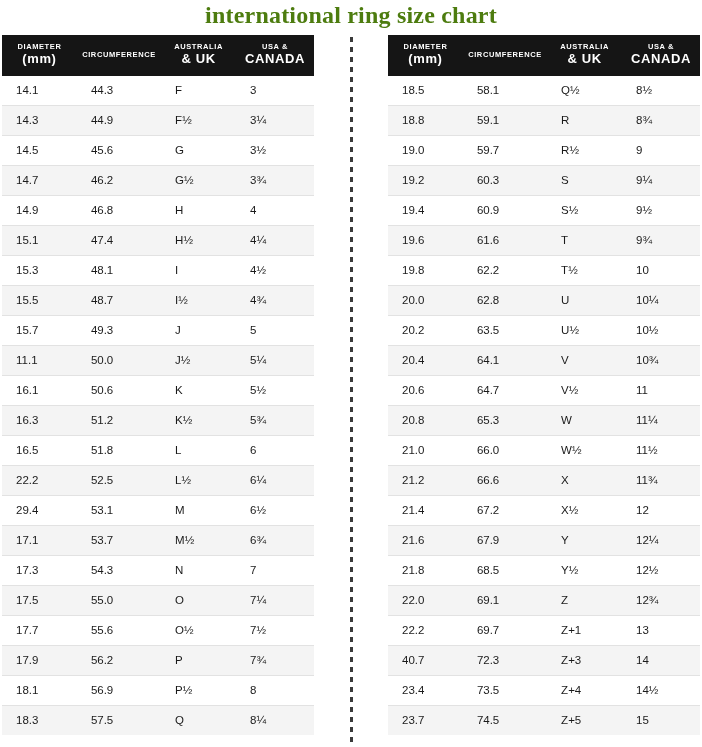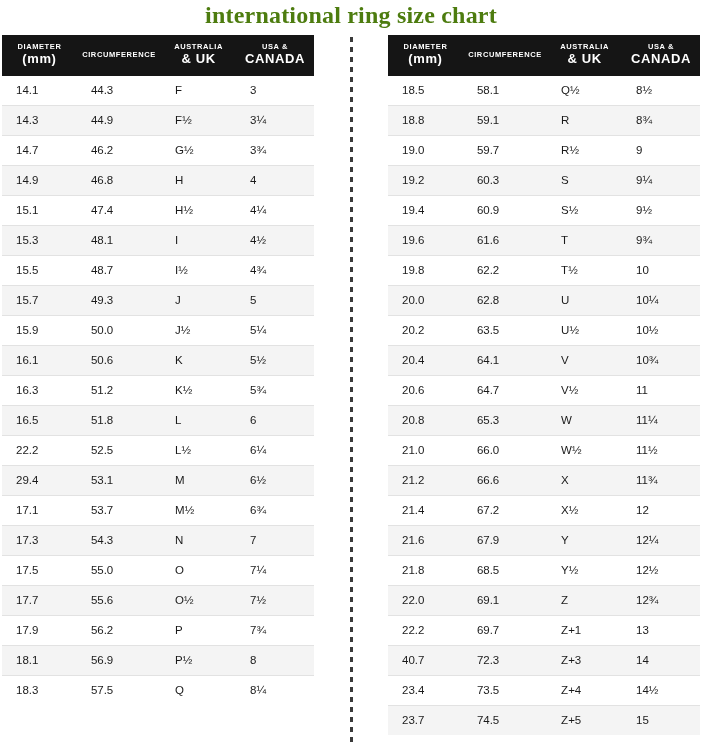--- a/index.html
+++ b/index.html
@@ -139,20 +139,26 @@
             <td>F</td>
             <td>3</td>
           </tr>
           <tr>
             <td>14.3</td>
             <td>44.9</td>
             <td>F½</td>
             <td>3¼</td>
           </tr>
           <tr>
+            <td>14.5</td>
+            <td>45.6</td>
+            <td>G</td>
+            <td>3½</td>
+          </tr>
+          <tr>
             <td>14.7</td>
             <td>46.2</td>
             <td>G½</td>
             <td>3¾</td>
           </tr>
           <tr>
             <td>14.9</td>
             <td>46.8</td>
             <td>H</td>
             <td>4</td>
@@ -175,21 +181,21 @@
             <td>I½</td>
             <td>4¾</td>
           </tr>
           <tr>
             <td>15.7</td>
             <td>49.3</td>
             <td>J</td>
             <td>5</td>
           </tr>
           <tr>
-            <td>15.9</td>
+            <td>11.1</td>
             <td>50.0</td>
             <td>J½</td>
             <td>5¼</td>
           </tr>
           <tr>
             <td>16.1</td>
             <td>50.6</td>
             <td>K</td>
             <td>5½</td>
           </tr>

